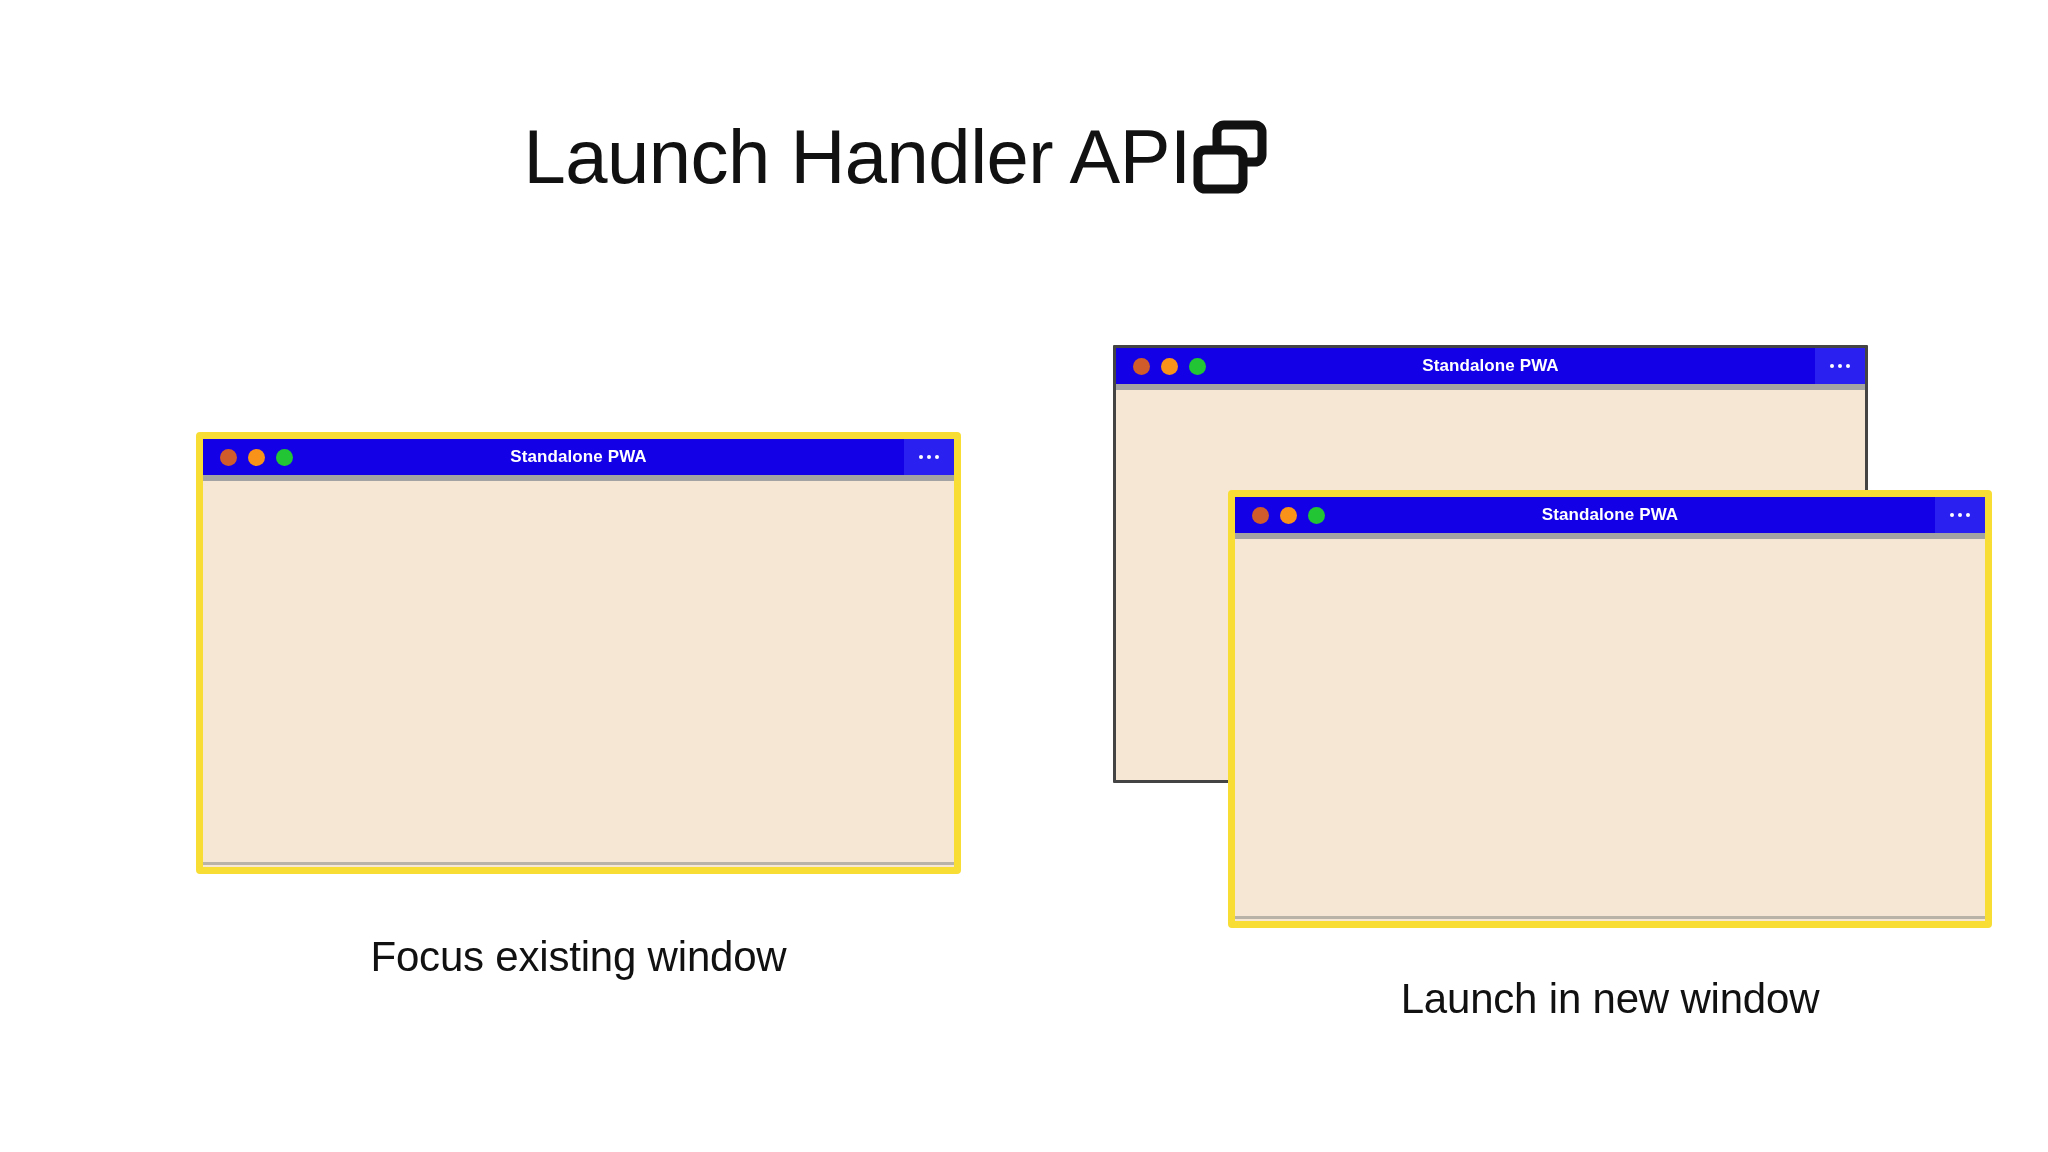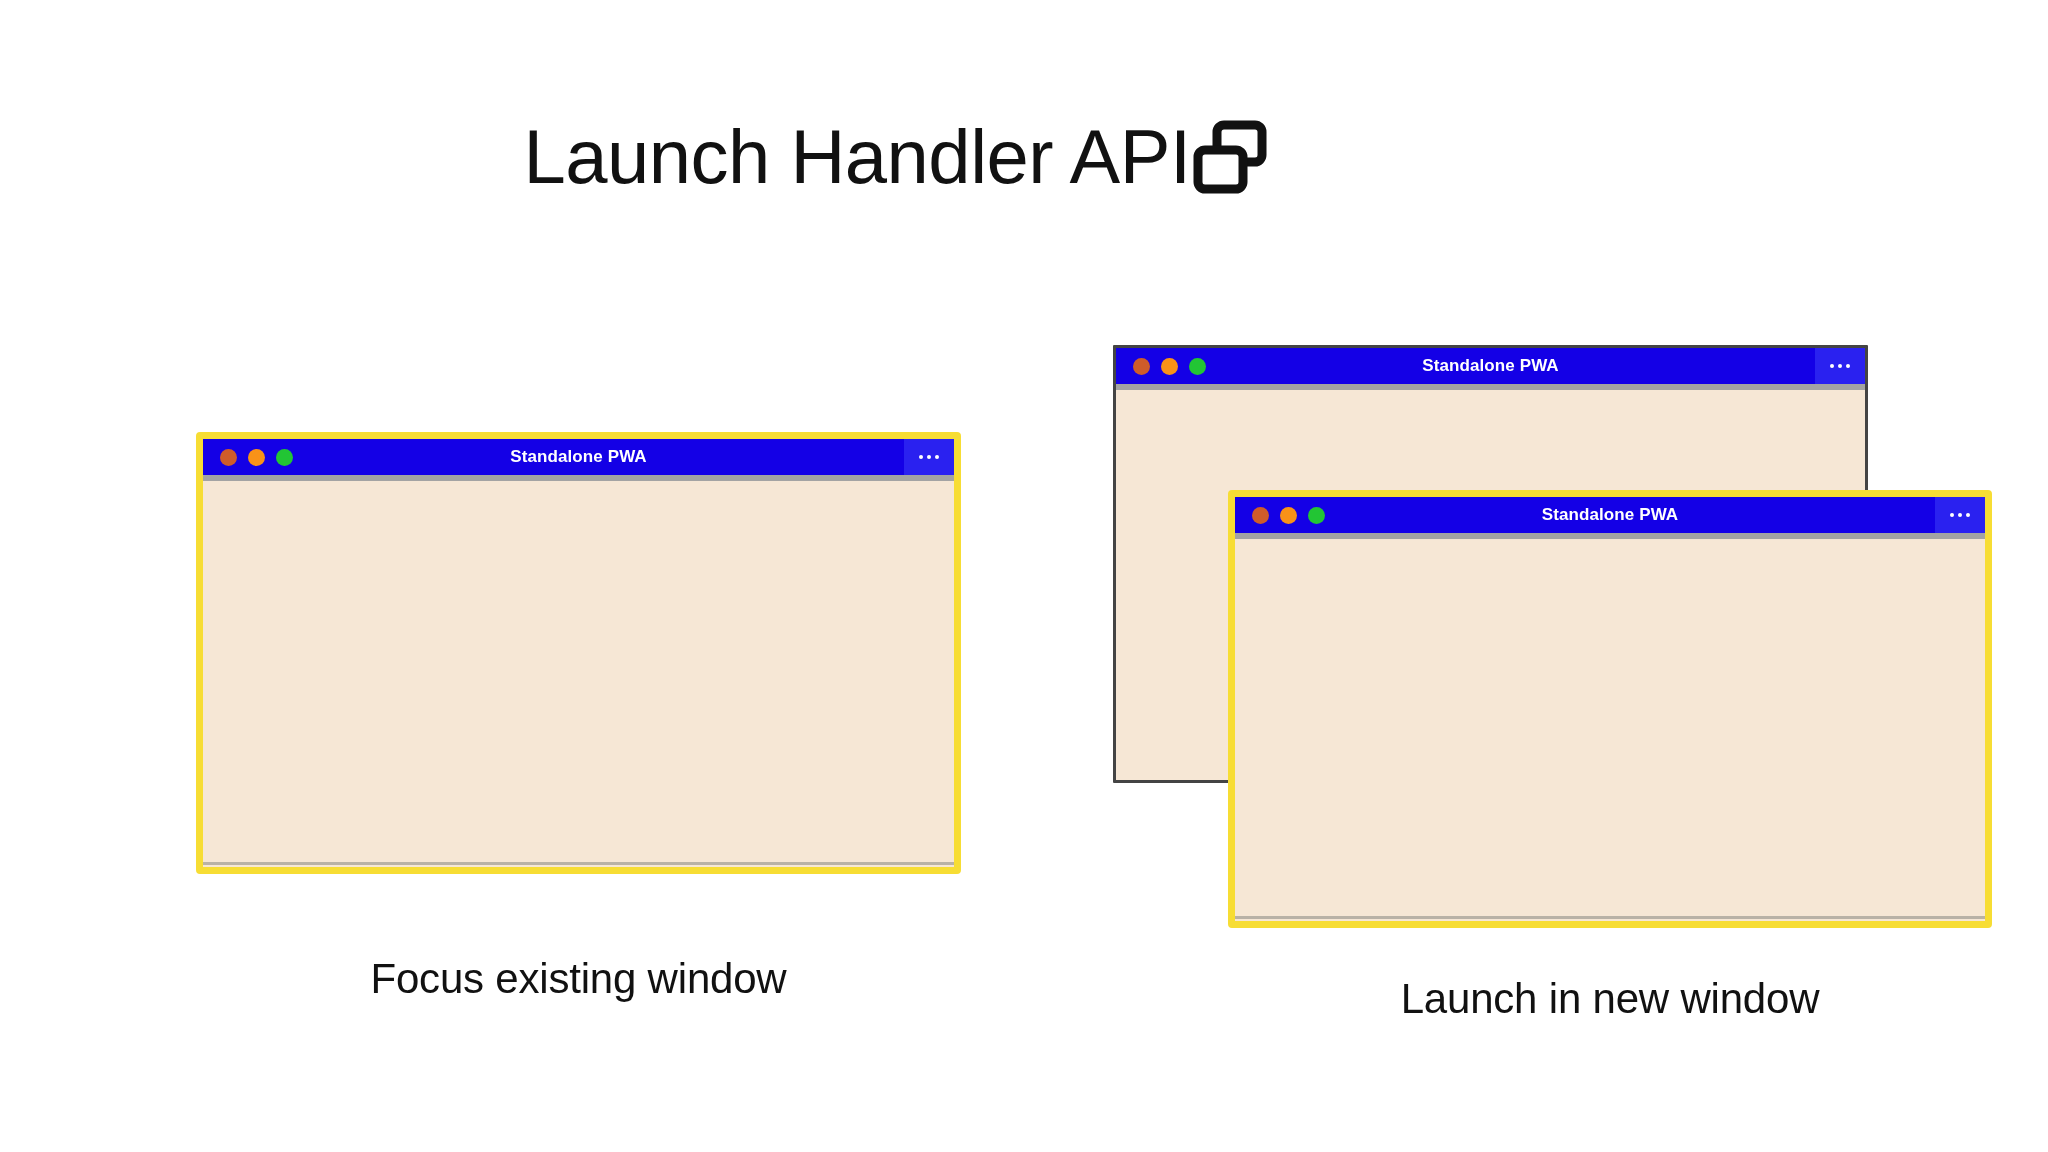--- a/index.html
+++ b/index.html
@@ -156,21 +156,21 @@
     font-size: 42px;
     font-weight: 400;
     color: #111111;
     letter-spacing: -0.2px;
     white-space: nowrap;
     text-align: center;
   }
   #caption-left {
     left: 196px;
     width: 765px;
-    top: 955px;
+    top: 933px;
   }
   #caption-right {
     left: 1228px;
     width: 764px;
     top: 975px;
   }
 </style>
 </head>
 <body>
 

